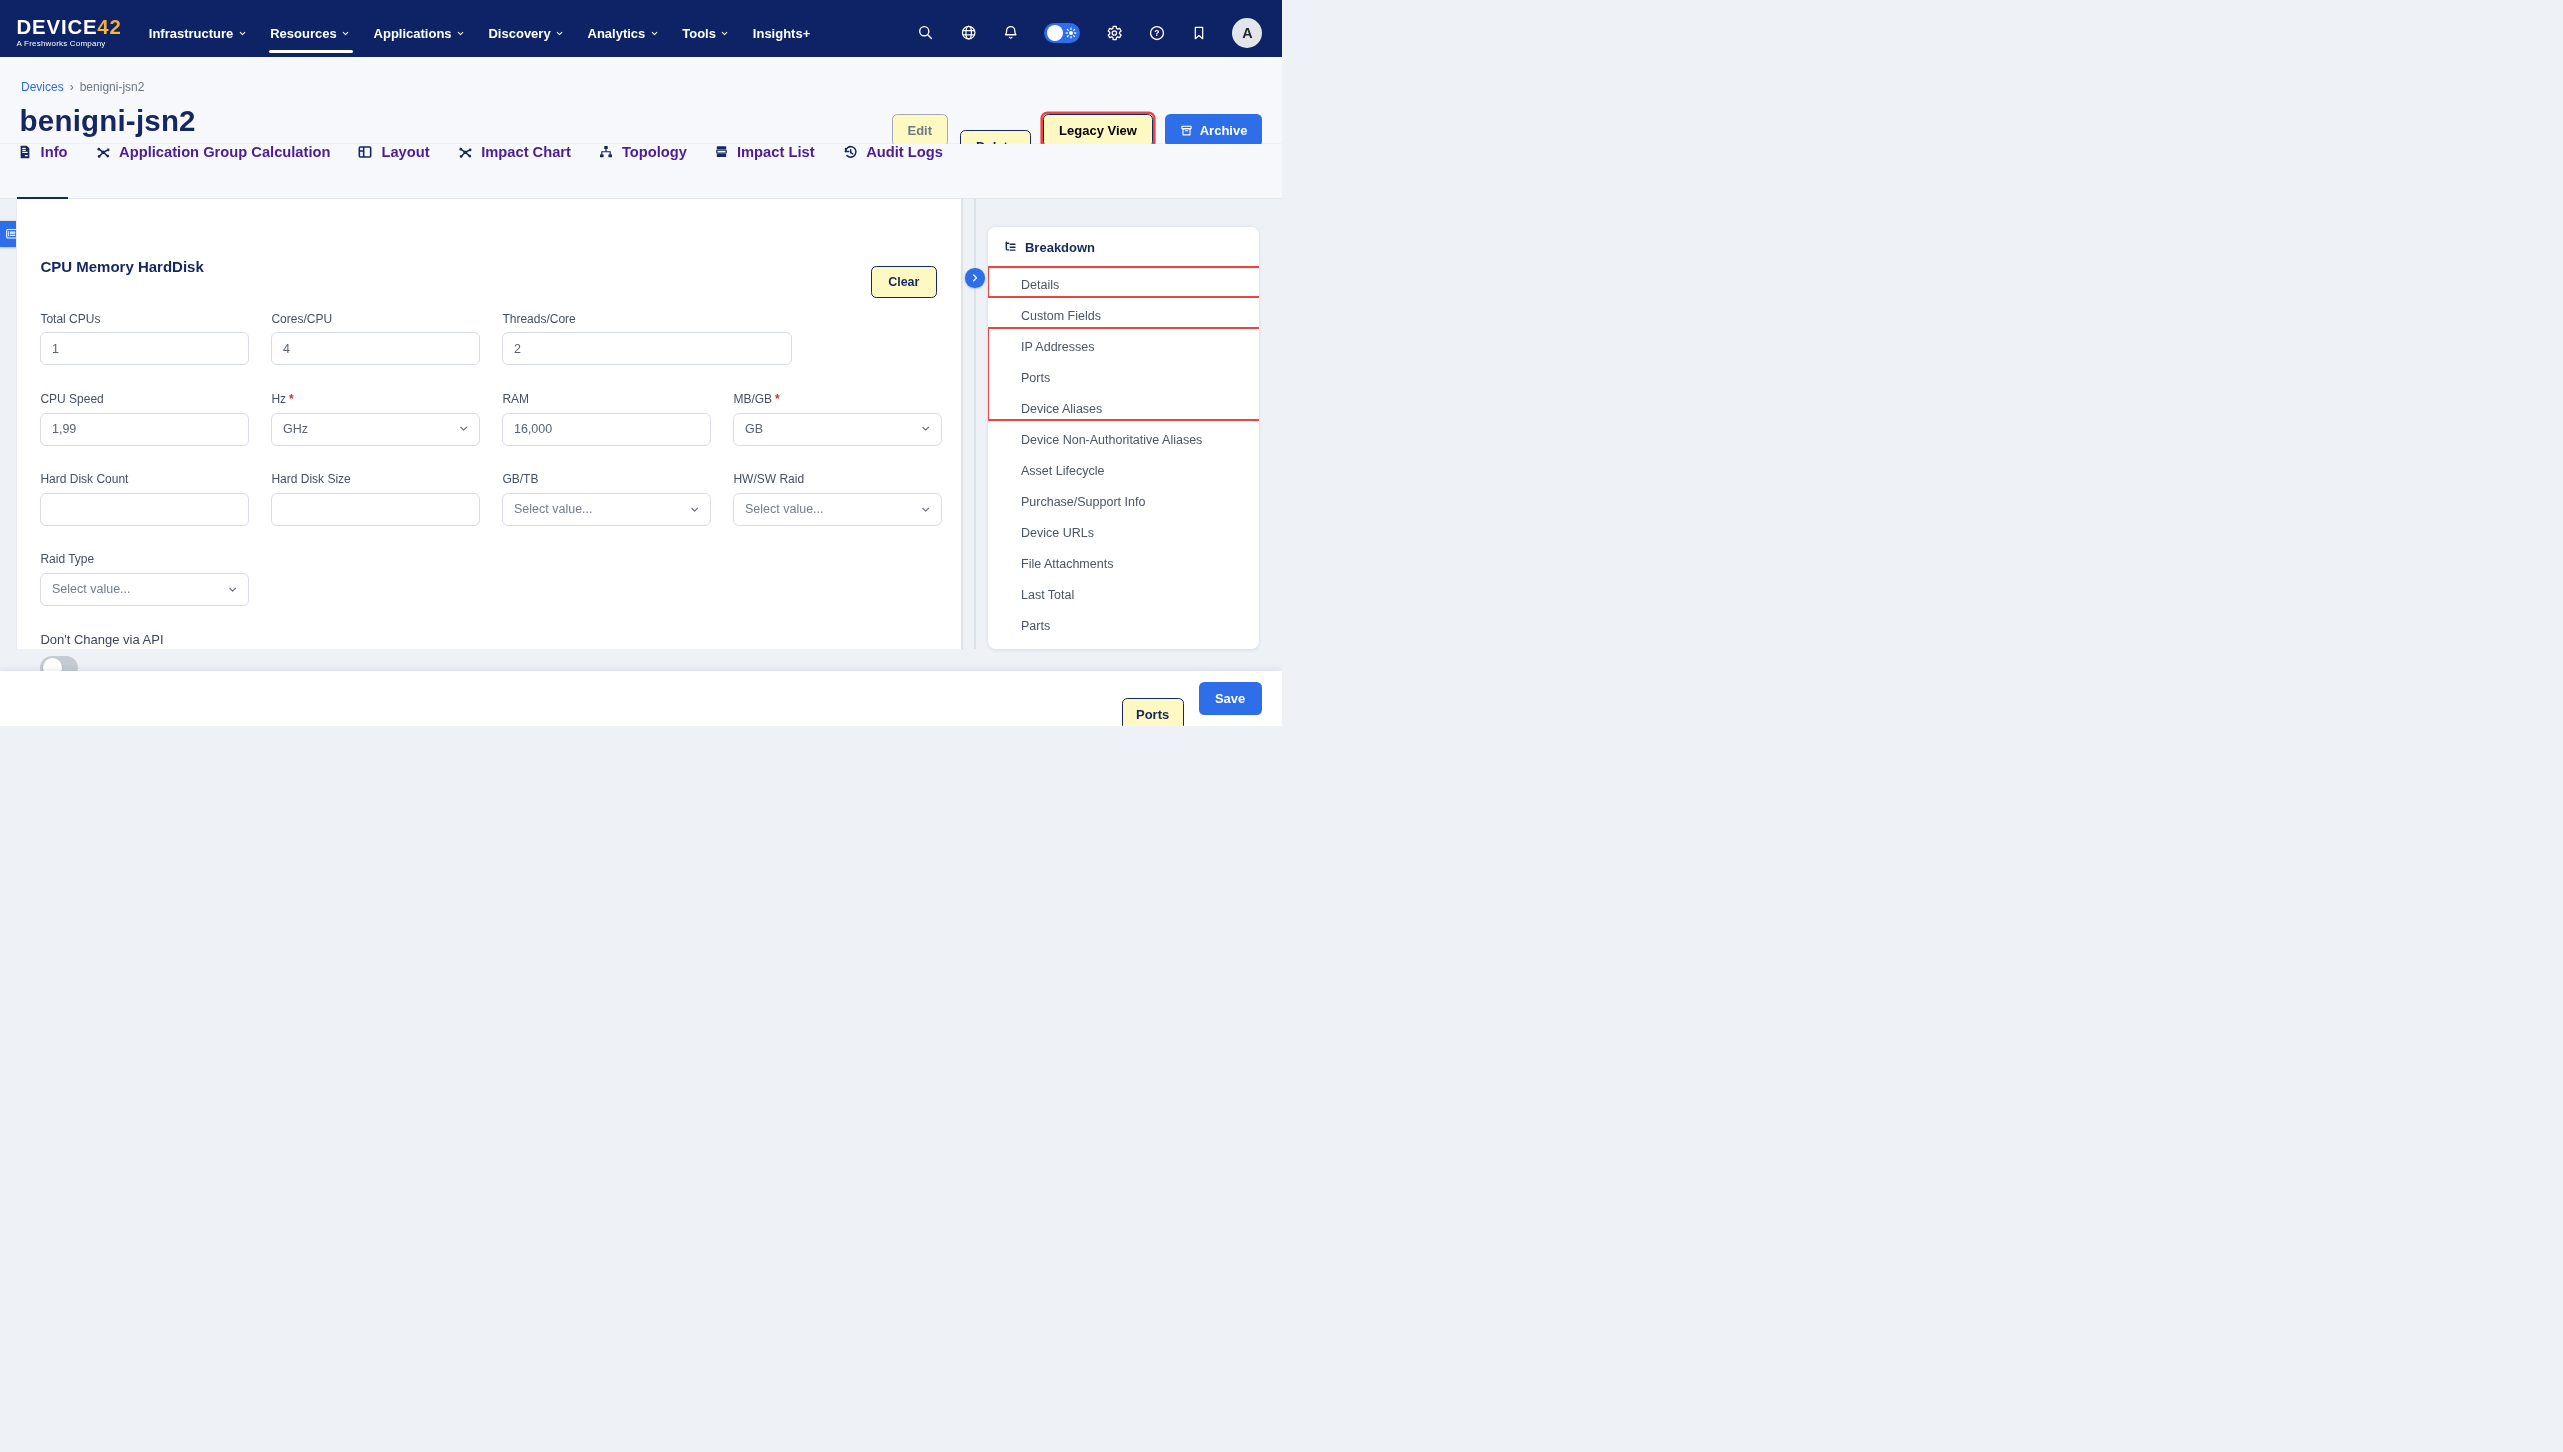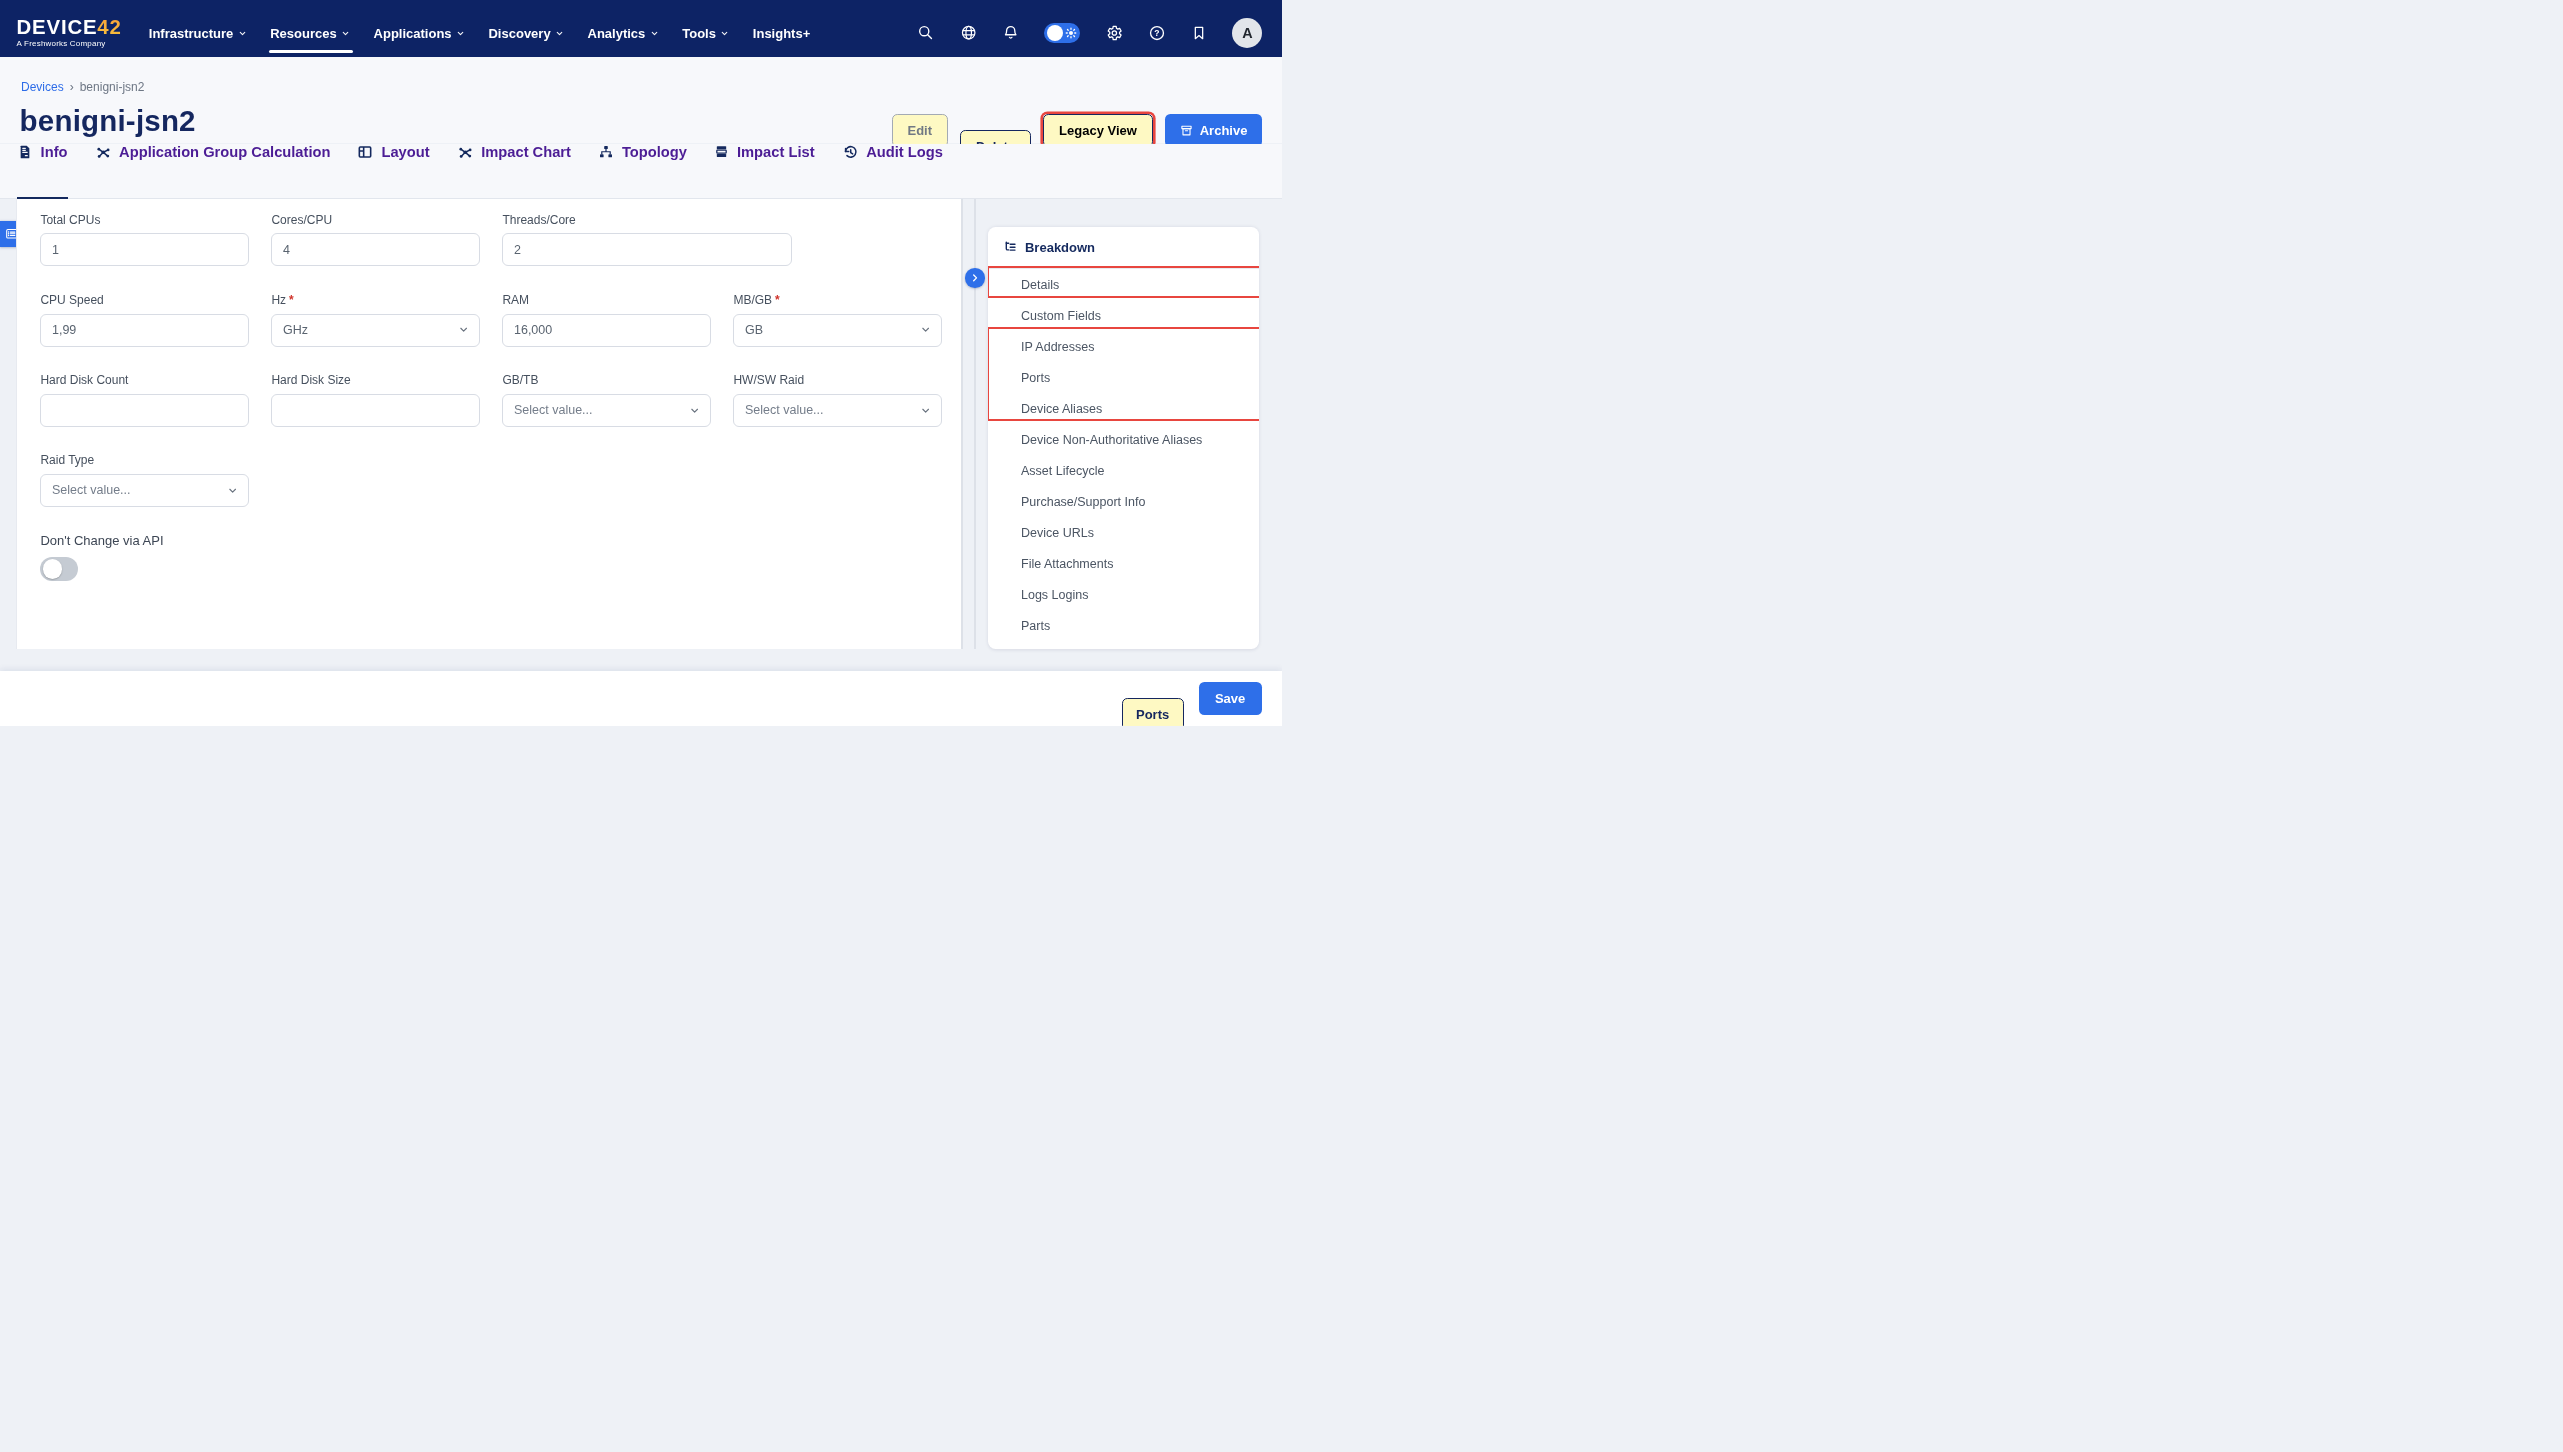--- a/index.html
+++ b/index.html
@@ -312,20 +312,24 @@
 
   <div class="left-tab">
     <svg width="13.6" height="13.6" viewBox="0 0 24 24" fill="none" stroke="#fff" stroke-width="1.9" stroke-linecap="round">
         <rect x="3" y="4.5" width="18" height="15" rx="2"></rect>
         <path d="M9.5 9h8M9.5 12h8M9.5 15h8"></path>
         <path d="M6.3 9h.01M6.3 12h.01M6.3 15h.01" stroke-width="2.6"></path>
       </svg>
   </div>
 
   <div class="form-panel">
+    <div class="form-head">
+      <h2 class="section-title">CPU Memory HardDisk</h2>
+      <button class="btn btn-outline-navy btn-clear">Clear</button>
+    </div>
 
     <div class="fgrid row1">
       <div class="field">
         <span class="flabel">Total CPUs</span>
         <input class="tinput" type="text" value="1" style="">
       </div>
       <div class="field">
         <span class="flabel">Cores/CPU</span>
         <input class="tinput" type="text" value="4" style="">
       </div>
@@ -439,21 +443,21 @@
     <div class="bd-item">Details</div>
     <div class="bd-item">Custom Fields</div>
     <div class="bd-item">IP Addresses</div>
     <div class="bd-item">Ports</div>
     <div class="bd-item">Device Aliases</div>
     <div class="bd-item">Device Non-Authoritative Aliases</div>
     <div class="bd-item">Asset Lifecycle</div>
     <div class="bd-item">Purchase/Support Info</div>
     <div class="bd-item">Device URLs</div>
     <div class="bd-item">File Attachments</div>
-    <div class="bd-item">Logs Logins</div>
+    <div class="bd-item">Last Total</div>
     <div class="bd-item">Parts</div>
     <div class="bd-item">Software In Use</div>
     <div class="anno anno-details"></div>
     <div class="anno anno-group"></div>
   </aside>
 </div>
 
 <footer class="footer">
   <button class="btn btn-outline-navy btn-cancel">Ports</button>
   <button class="btn btn-blue btn-save">Save</button>

